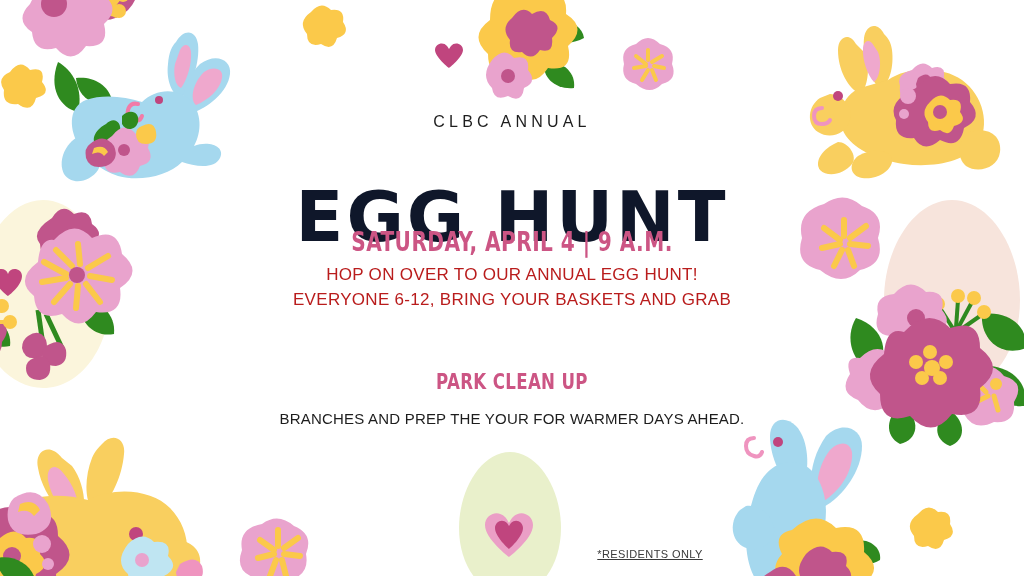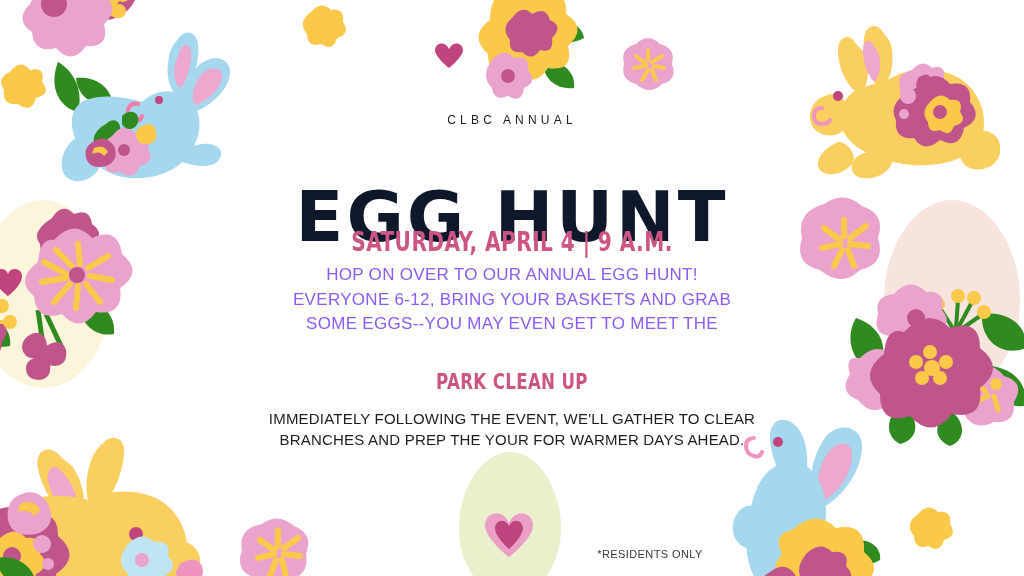--- a/index.html
+++ b/index.html
@@ -32,21 +32,21 @@
     height: 576px;
     z-index: 10;
     text-align: center;
   }
 
   .eyebrow {
     position: absolute;
     left: 0; right: 0;
     top: 113px;
     font-family: "Liberation Sans", sans-serif;
-    font-size: 12px;
+    font-size: 16px;
     letter-spacing: 4.2px;
     color: #1d1d1d;
     font-weight: 400;
     text-transform: uppercase;
   }
 
   .headline {
     position: absolute;
     left: 0; right: 0;
     top: 134px;
@@ -72,21 +72,21 @@
 
   .body-copy {
     position: absolute;
     left: 262px;
     width: 500px;
     top: 263px;
     font-family: "Liberation Sans", sans-serif;
     font-size: 17px;
     line-height: 24.5px;
     letter-spacing: 0.3px;
-    color: #8b5cf6;
+    color: #b91c1c;
   }
 
   .subhead {
     position: absolute;
     left: 0; right: 0;
     top: 370px;
     font-family: "DejaVu Sans Condensed", "DejaVu Sans", sans-serif;
     font-size: 21px;
     font-weight: 700;
     letter-spacing: 0.4px;
@@ -108,20 +108,21 @@
 
   .footnote {
     position: absolute;
     left: 520px;
     width: 260px;
     top: 548px;
     font-family: "Liberation Sans", sans-serif;
     font-size: 11px;
     letter-spacing: 0.4px;
     color: #3a3a3a;
+    text-decoration: underline;
   }
 </style>
 </head>
 <body>
 
 <div id="flyer">
 
   <div class="deco" style="left:-20px; top:-34px;">
     <svg width="200" height="180" viewBox="0 0 200 180">
       <g>
@@ -464,26 +465,24 @@
 
     <div class="eyebrow">CLBC ANNUAL</div>
 
     <h1 class="headline">EGG HUNT</h1>
 
     <div class="dateline">SATURDAY, APRIL 4   |   9 A.M.</div>
 
     <div class="body-copy">
       <div>HOP ON OVER TO OUR ANNUAL EGG HUNT!</div>
       <div>EVERYONE 6-12, BRING YOUR BASKETS AND GRAB</div>
-      <div>SOME EGGS--YOU MAY EVEN GET TO MEET THE</div>
     </div>
 
     <div class="subhead">PARK CLEAN UP</div>
 
     <div class="body-copy-2">
-      <div>IMMEDIATELY FOLLOWING THE EVENT, WE'LL GATHER TO CLEAR</div>
       <div>BRANCHES AND PREP THE YOUR FOR WARMER DAYS AHEAD.</div>
     </div>
 
     <div class="footnote">*RESIDENTS ONLY</div>
 
   </div>
 </div>
 
 </body></html>

